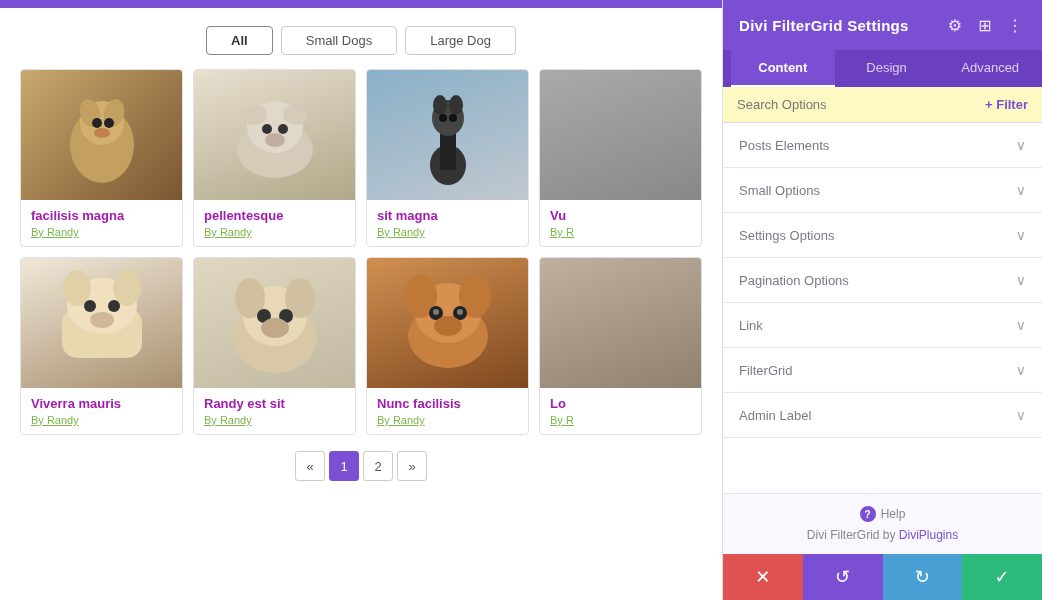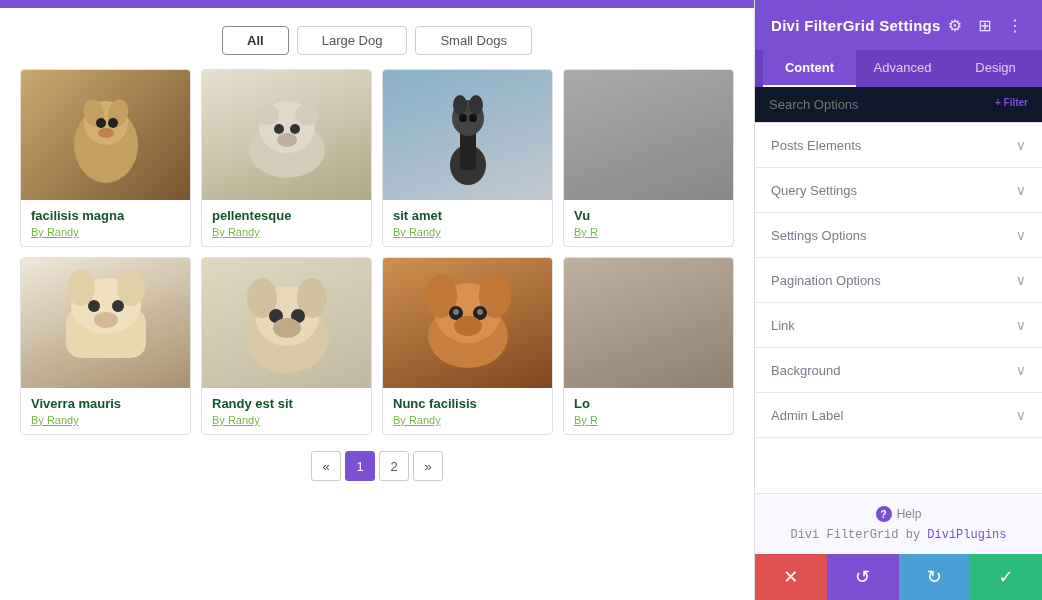--- a/index.html
+++ b/index.html
@@ -64,21 +64,21 @@
       background: #fff;
     }
 
     .card-body {
       padding: 8px 10px;
     }
 
     .card-title {
       font-size: 13px;
       font-weight: 600;
-      color: #14532d;
+      color: #a21caf;
       margin-bottom: 3px;
     }
 
     .card-author {
       font-size: 11px;
       color: #7ab648;
       text-decoration: underline;
     }
 
     .pagination {
@@ -104,21 +104,21 @@
     }
 
     .page-btn.active {
       background: #7b4fd4;
       border-color: #7b4fd4;
       color: #fff;
     }
 
     
     .settings-panel {
-      width: 288px;
+      width: 320px;
       background: #fff;
       border-left: 1px solid #ddd;
       display: flex;
       flex-direction: column;
       height: 600px;
     }
 
     .panel-header {
       background: #7b4fd4;
       color: #fff;
@@ -169,40 +169,40 @@
     .panel-tab.active {
       color: #fff;
       background: #7b4fd4;
       border-bottom: 2px solid #fff;
       font-weight: 600;
       margin-left: 8px;
     }
 
     .search-bar {
       display: flex;
-      align-items: flex-start;
+      align-items: center;
       padding: 10px 14px;
-      background: #0f172a;
+      background: #fef9c3;
       border-bottom: 1px solid #e0dae8;
     }
 
     .search-input {
       flex: 1;
       border: none;
       background: transparent;
       font-size: 13px;
       color: #888;
       outline: none;
     }
 
     .filter-add-btn {
       background: none;
       border: none;
       color: #7b4fd4;
-      font-size: 10px;
+      font-size: 13px;
       cursor: pointer;
       font-weight: 600;
     }
 
     .settings-content {
       flex: 1;
       overflow-y: auto;
     }
 
     .settings-section {
@@ -255,21 +255,20 @@
       font-size: 10px;
       display: inline-flex;
       align-items: center;
       justify-content: center;
       font-weight: bold;
     }
 
     .footer-link {
       font-size: 12px;
       color: #888;
-      font-family: Liberation Mono, monospace;
     }
 
     .footer-link a {
       color: #7b4fd4;
       text-decoration: none;
     }
 
     .panel-actions {
       display: flex;
       height: 46px;
@@ -302,22 +301,22 @@
     }
   </style>
 </head>
 <body>
 
 <div class="main-area">
   <div class="top-bar"></div>
 
   <div class="filter-bar">
     <button class="filter-btn active">All</button>
+    <button class="filter-btn">Small Dogs</button>
     <button class="filter-btn">Large Dog</button>
-    <button class="filter-btn">Small Dogs</button>
   </div>
 
   <div class="grid">
 
     <div class="card">
       <div class="dog-placeholder dog1" style="background:linear-gradient(135deg,#c9a96e,#7a5530);display:flex;align-items:center;justify-content:center;">
         <svg width="80" height="100" viewBox="0 0 80 100">
             <ellipse cx="40" cy="60" rx="32" ry="38" fill="#c4a060"></ellipse>
             <ellipse cx="40" cy="38" rx="22" ry="22" fill="#d4b070"></ellipse>
             <ellipse cx="28" cy="28" rx="10" ry="14" fill="#c4a060" transform="rotate(-15 28 28)"></ellipse>
@@ -357,21 +356,21 @@
             <ellipse cx="30" cy="85" rx="18" ry="20" fill="#333"></ellipse>
             <rect x="22" y="50" width="16" height="40" fill="#222"></rect>
             <ellipse cx="30" cy="38" rx="16" ry="18" fill="#444"></ellipse>
             <ellipse cx="22" cy="25" rx="7" ry="10" fill="#333"></ellipse>
             <ellipse cx="38" cy="25" rx="7" ry="10" fill="#333"></ellipse>
             <circle cx="25" cy="38" r="4" fill="#111"></circle>
             <circle cx="35" cy="38" r="4" fill="#111"></circle>
           </svg>
       </div>
       <div class="card-body">
-        <div class="card-title">sit amet</div>
+        <div class="card-title">sit magna</div>
         <div class="card-author">By Randy</div>
       </div>
     </div>
 
     <div class="card">
       <div style="background:linear-gradient(160deg,#aaa,#888);height:130px;overflow:hidden;"></div>
       <div class="card-body">
         <div class="card-title">Vu</div>
         <div class="card-author">By R</div>
       </div>
@@ -457,41 +456,41 @@
     <span class="panel-title">Divi FilterGrid Settings</span>
     <div class="panel-header-icons">
       <span class="header-icon">⚙</span>
       <span class="header-icon">⊞</span>
       <span class="header-icon">⋮</span>
     </div>
   </div>
 
   <div class="panel-tabs">
     <div class="panel-tab active">Content</div>
+    <div class="panel-tab">Design</div>
     <div class="panel-tab">Advanced</div>
-    <div class="panel-tab">Design</div>
   </div>
 
   <div class="search-bar">
     <input class="search-input" type="text" placeholder="Search Options" style="">
     <button class="filter-add-btn">+ Filter</button>
   </div>
 
   <div class="settings-content">
 
     <div class="settings-section">
       <div class="settings-section-header">
         <span class="section-label">Posts Elements</span>
         <span class="chevron-icon">∨</span>
       </div>
     </div>
 
     <div class="settings-section">
       <div class="settings-section-header">
-        <span class="section-label">Query Settings</span>
+        <span class="section-label">Small Options</span>
         <span class="chevron-icon">∨</span>
       </div>
     </div>
 
     <div class="settings-section">
       <div class="settings-section-header">
         <span class="section-label">Settings Options</span>
         <span class="chevron-icon">∨</span>
       </div>
     </div>
@@ -505,21 +504,21 @@
 
     <div class="settings-section">
       <div class="settings-section-header">
         <span class="section-label">Link</span>
         <span class="chevron-icon">∨</span>
       </div>
     </div>
 
     <div class="settings-section">
       <div class="settings-section-header">
-        <span class="section-label">Background</span>
+        <span class="section-label">FilterGrid</span>
         <span class="chevron-icon">∨</span>
       </div>
     </div>
 
     <div class="settings-section">
       <div class="settings-section-header">
         <span class="section-label">Admin Label</span>
         <span class="chevron-icon">∨</span>
       </div>
     </div>

